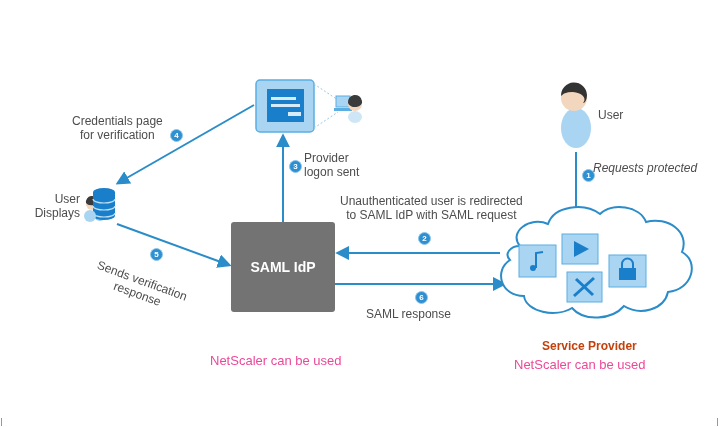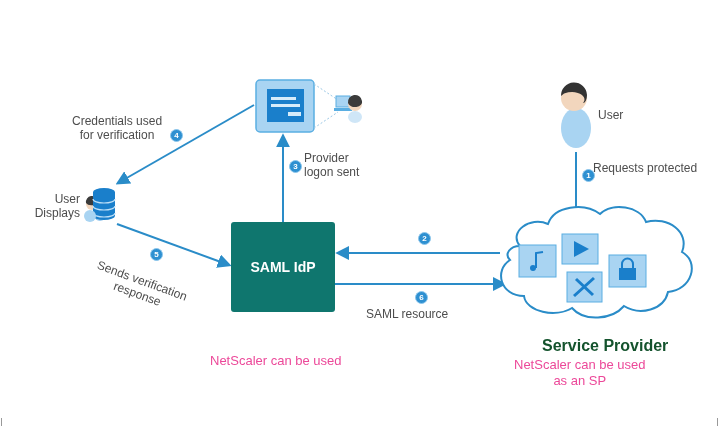--- a/index.html
+++ b/index.html
@@ -3,26 +3,26 @@
 <meta charset="utf-8">
 <style>
   html, body { margin: 0; padding: 0; background: #ffffff; }
   body { width: 720px; height: 427px; position: relative; overflow: hidden;
          font-family: "Liberation Sans", sans-serif; color: #4a4a4a; }
   #diagram { position: absolute; left: 0; top: 0; }
   .lbl { position: absolute; font-size: 12px; line-height: 14px; color: #4d4d4d; text-align: center; white-space: nowrap; }
   .lbl.left { text-align: left; }
   .lbl.right { text-align: right; }
   .lbl.big { font-size: 13px; line-height: 16px; color: #ec4899; }
-  .lbl.bold { font-weight: bold; font-size: 16px; color: #14532d; }
+  .lbl.bold { font-weight: bold; font-size: 12px; color: #c2410c; }
   .badge { position: absolute; width: 11px; height: 11px; border-radius: 50%;
            background: #2e90d1; border: 1px solid #8cc6ec; color: #fff; font-size: 8px;
            line-height: 11px; text-align: center; font-weight: bold; }
   .idp-box { position: absolute; left: 231px; top: 222px; width: 104px; height: 90px;
-             background: #0f766e; border-radius: 3px; color: #fff; font-weight: bold;
+             background: #737373; border-radius: 3px; color: #fff; font-weight: bold;
              font-size: 14px; display: flex; align-items: center; justify-content: center; }
   .corner-mark { position: absolute; width: 1px; height: 8px; background: #999; top: 418px; }
 </style>
 </head>
 <body>
 
 <svg id="diagram" width="720" height="427" viewBox="0 0 720 427">
   <defs>
     <marker id="ah" viewBox="0 0 10 10" refX="8" refY="5" markerWidth="7" markerHeight="7" orient="auto-start-reverse">
       <path d="M0,0 L10,5 L0,10 z" fill="#2a8cc8"></path>
@@ -108,21 +108,21 @@
     <rect x="619" y="268" width="17" height="12" fill="#1a7fcb"></rect>
     <path d="M622,268 L622,264 a5,5 0 0 1 11,0 L633,268" fill="none" stroke="#1a7fcb" stroke-width="2"></path>
   </g>
 </svg>
 
 <div class="idp-box">
   <span>SAML IdP</span>
 </div>
 
 <div class="lbl" style="left:72px; top:114px;">
-  <div>Credentials used</div>
+  <div>Credentials page</div>
   <div>for verification</div>
 </div>
 <div class="badge" style="left:170px; top:129px;">4</div>
 
 <div class="lbl right" style="left:18px; top:192px; width:62px;">
   <div>User</div>
   <div>Displays</div>
 </div>
 
 <div class="badge" style="left:150px; top:248px;">5</div>
@@ -131,39 +131,40 @@
   <div>response</div>
 </div>
 
 <div class="badge" style="left:289px; top:160px;">3</div>
 <div class="lbl left" style="left:304px; top:151px;">
   <div>Provider</div>
   <div>logon sent</div>
 </div>
 
 <div class="lbl" style="left:340px; top:194px;">
+  <div>Unauthenticated user is redirected</div>
+  <div>to SAML IdP with SAML request</div>
 </div>
 <div class="badge" style="left:418px; top:232px;">2</div>
 
 <div class="badge" style="left:415px; top:291px;">6</div>
 <div class="lbl" style="left:366px; top:307px;">
-  <div>SAML resource</div>
+  <div>SAML response</div>
 </div>
 
 <div class="lbl big" style="left:210px; top:353px;">
   <div>NetScaler can be used</div>
 </div>
 
 <div class="lbl left" style="left:598px; top:108px;">User</div>
 
 <div class="badge" style="left:582px; top:169px;">1</div>
-<div class="lbl" style="left:593px; top:161px;">
+<div class="lbl" style="left:593px; top:161px;font-style:italic;">
   <div>Requests protected</div>
 </div>
 
 <div class="lbl bold" style="left:542px; top:339px;">Service Provider</div>
 <div class="lbl big" style="left:514px; top:357px;">
   <div>NetScaler can be used</div>
-  <div>as an SP</div>
 </div>
 
 <div class="corner-mark" style="left:1px;"></div>
 <div class="corner-mark" style="left:717px;"></div>
 
 </body></html>

